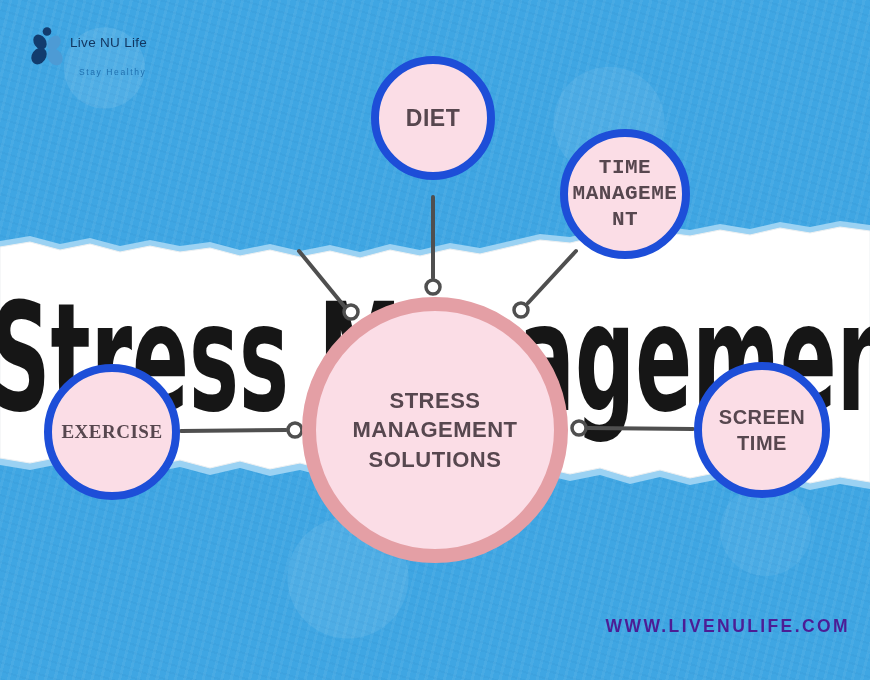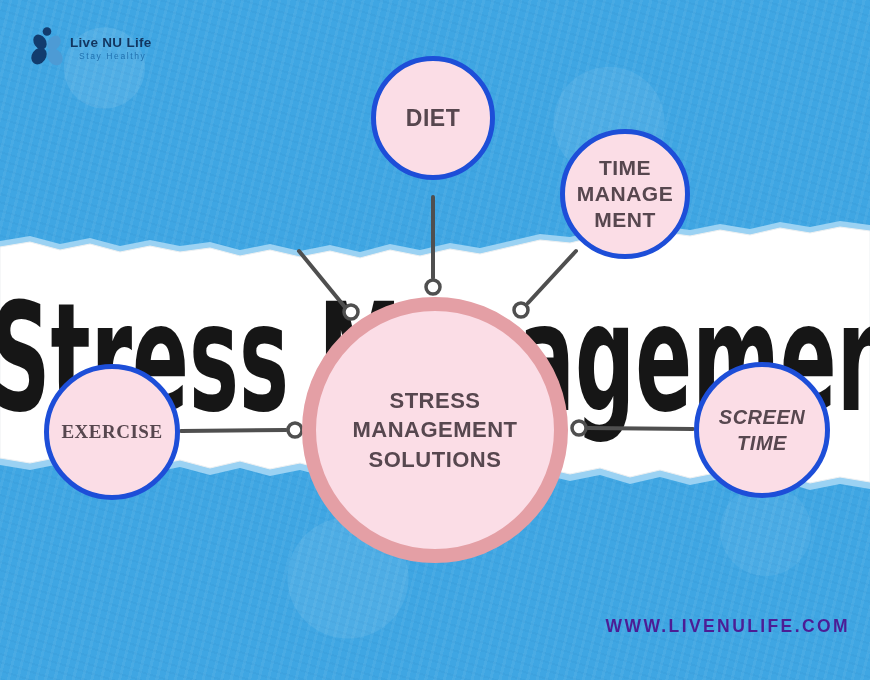--- a/index.html
+++ b/index.html
@@ -20,40 +20,40 @@
       repeating-linear-gradient(17deg, rgba(15,90,150,.05) 0 2px, transparent 2px 8px);
   }
   .strip-svg,.connector-svg{position:absolute;left:0;top:0;}
   .bg-word{
     position:absolute;left:-10px;top:278px;width:900px;height:170px;
     font-family:"DejaVu Sans","Liberation Sans",sans-serif;
     font-weight:700;font-size:150px;line-height:160px;color:#161616;
     white-space:nowrap;transform:scaleX(0.56);transform-origin:left center;
   }
   .node{
-    position:absolute;border-radius:50%;background:#fbdde6;border:5px solid #1d4ed8;
+    position:absolute;border-radius:50%;background:#fbdde6;border:8px solid #1d4ed8;
     box-sizing:border-box;display:flex;align-items:center;justify-content:center;
     text-align:center;color:#57474f;font-weight:bold;letter-spacing:.5px;
   }
   .node .lbl{display:block;}
   .node-center{left:302px;top:297px;width:266px;height:266px;border-width:14px;
     border-color:#e49fa5;font-size:22px;line-height:1.32;}
   .node-center .lbl{width:200px;}
   .node-diet{left:371px;top:56px;width:124px;height:124px;font-size:23px;}
   .node-sleep{left:188px;top:127px;width:134px;height:134px;font-size:24px;}
   .node-time{left:560px;top:129px;width:130px;height:130px;font-size:21px;line-height:1.25;}
-  .node-time .lbl{width:108px;overflow-wrap:break-word;word-break:break-word;}
+  .node-time .lbl{width:108px;overflow-wrap:break-word;word-break:break-word;font-family:Liberation Mono, monospace;}
   .node-exercise{left:44px;top:364px;width:136px;height:136px;font-size:19px;}
   .node-exercise .lbl{white-space:nowrap;font-family:Liberation Serif, serif;}
   .node-screen{left:694px;top:362px;width:136px;height:136px;font-size:20px;line-height:1.3;}
-  .node-screen .lbl{width:100px;font-style:italic;}
+  .node-screen .lbl{width:100px;}
   .logo{position:absolute;left:30px;top:26px;display:flex;align-items:flex-start;gap:6px;}
   .logo-texts{padding-top:9px;}
-  .logo-name{font-size:13.5px;font-weight:bold;color:#12355f;letter-spacing:.3px;}
-  .logo-tagline{font-size:8.5px;color:#1f6fae;letter-spacing:1.6px;margin-left:9px;margin-top:1px;}
+  .logo-name{font-size:13.5px;font-weight:normal;color:#12355f;letter-spacing:.3px;}
+  .logo-tagline{font-size:8.5px;color:#1f6fae;letter-spacing:1.6px;margin-left:9px;margin-top:17px;}
   .website{
     position:absolute;right:20px;top:616px;font-size:17.5px;font-weight:bold;
     letter-spacing:2.4px;color:#4c1d95;
   }
 </style>
 </head>
 <body>
 
 <div class="stage">
   <div class="bg-texture"></div>

